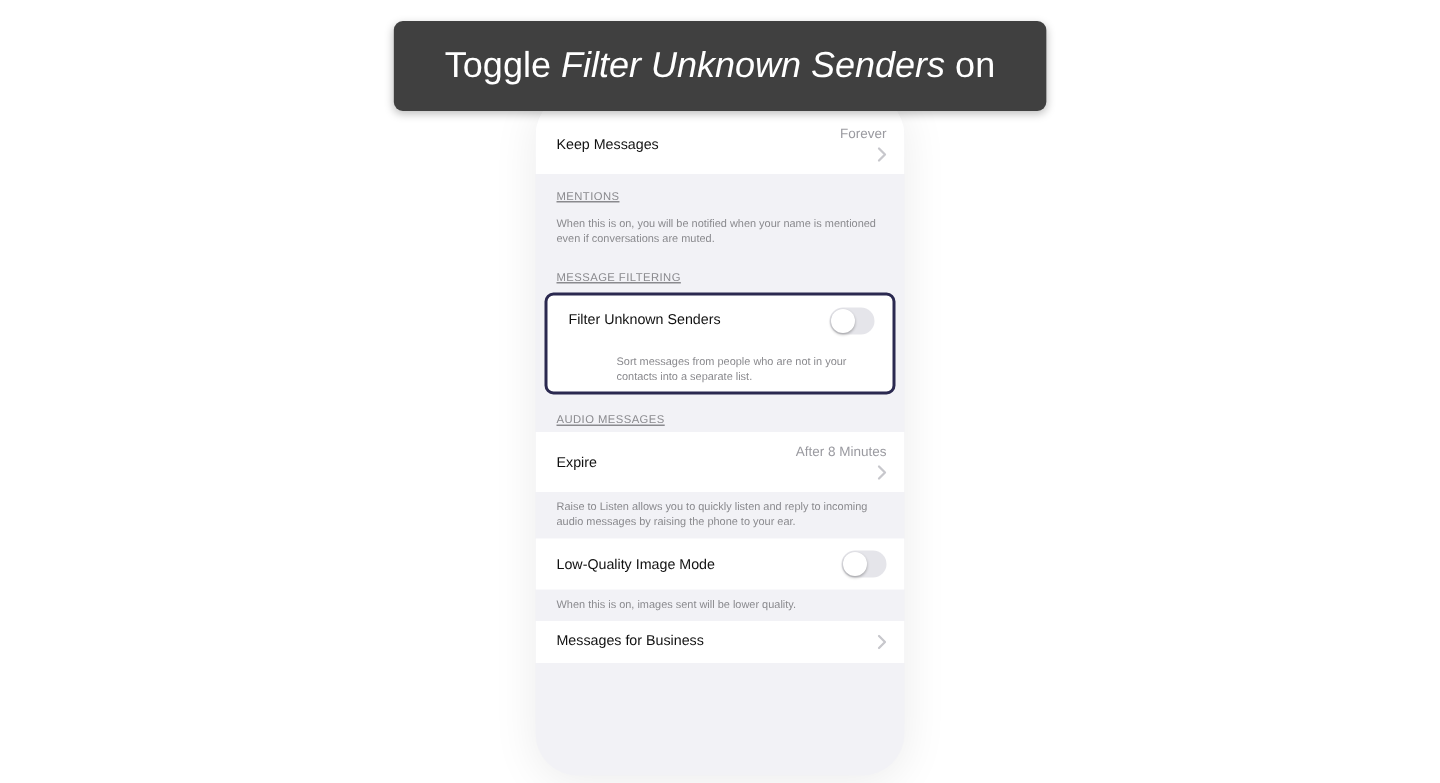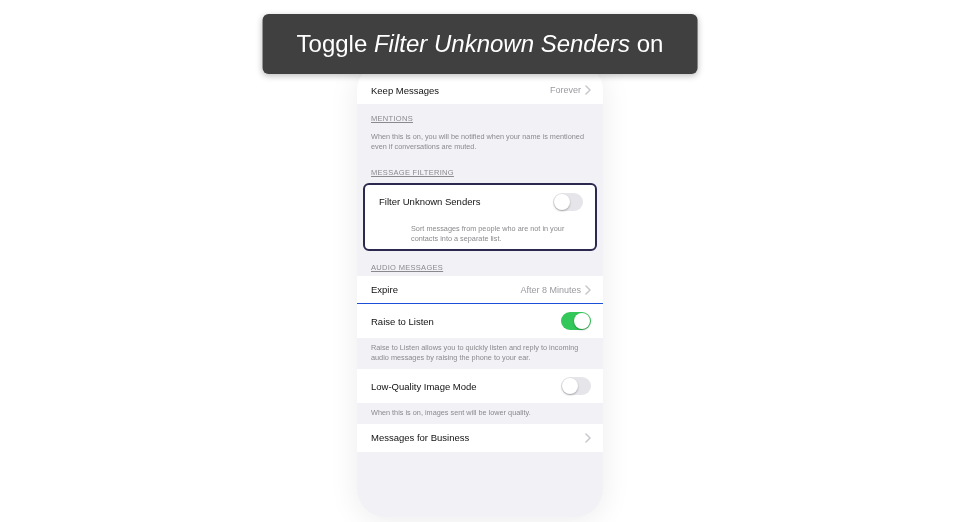--- a/index.html
+++ b/index.html
@@ -76,20 +76,21 @@
     .cell-label {
       font-size: 9.5px;
       color: #111;
       font-weight: 400;
     }
 
     .cell-right {
       display: flex;
       align-items: flex-end;
       gap: 4px;
+      flex-direction: column;
     }
 
     .cell-value {
       color: #9a9aa0;
       font-size: 9px;
     }
 
     .chevron {
       width: 6px;
       height: 10px;
@@ -183,26 +184,20 @@
         <span class="cell-label">Expire</span>
         <span class="cell-right">
           <span class="cell-value">After 8 Minutes</span>
           <span class="chevron">
             <svg viewBox="0 0 6 10" width="6" height="10">
                 <path d="M1 1l4 4-4 4" fill="none" stroke="#c7c7cc" stroke-width="1.5" stroke-linecap="round" stroke-linejoin="round"></path>
               </svg>
           </span>
         </span>
       </div>
-      <div class="cell">
-        <span class="cell-label">Raise to Listen</span>
-        <span class="toggle on">
-            <span class="knob"></span>
-          </span>
-      </div>
     </div>
     <div class="footer-text">Raise to Listen allows you to quickly listen and reply to incoming audio messages by raising the phone to your ear.</div>
 
     <div class="cell-group">
       <div class="cell">
         <span class="cell-label">Low-Quality Image Mode</span>
         <span class="toggle off">
             <span class="knob"></span>
           </span>
       </div>

